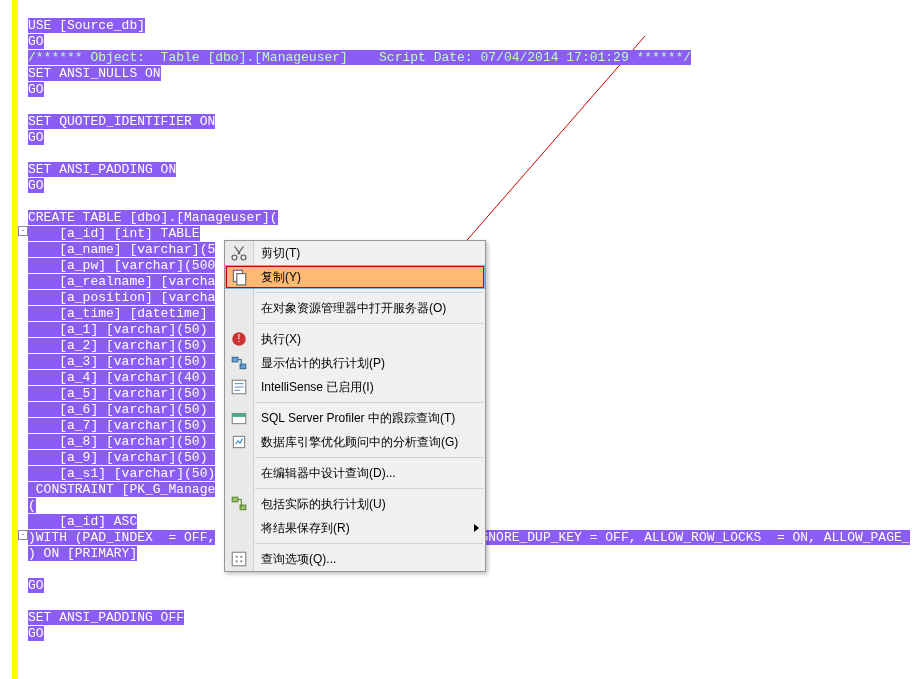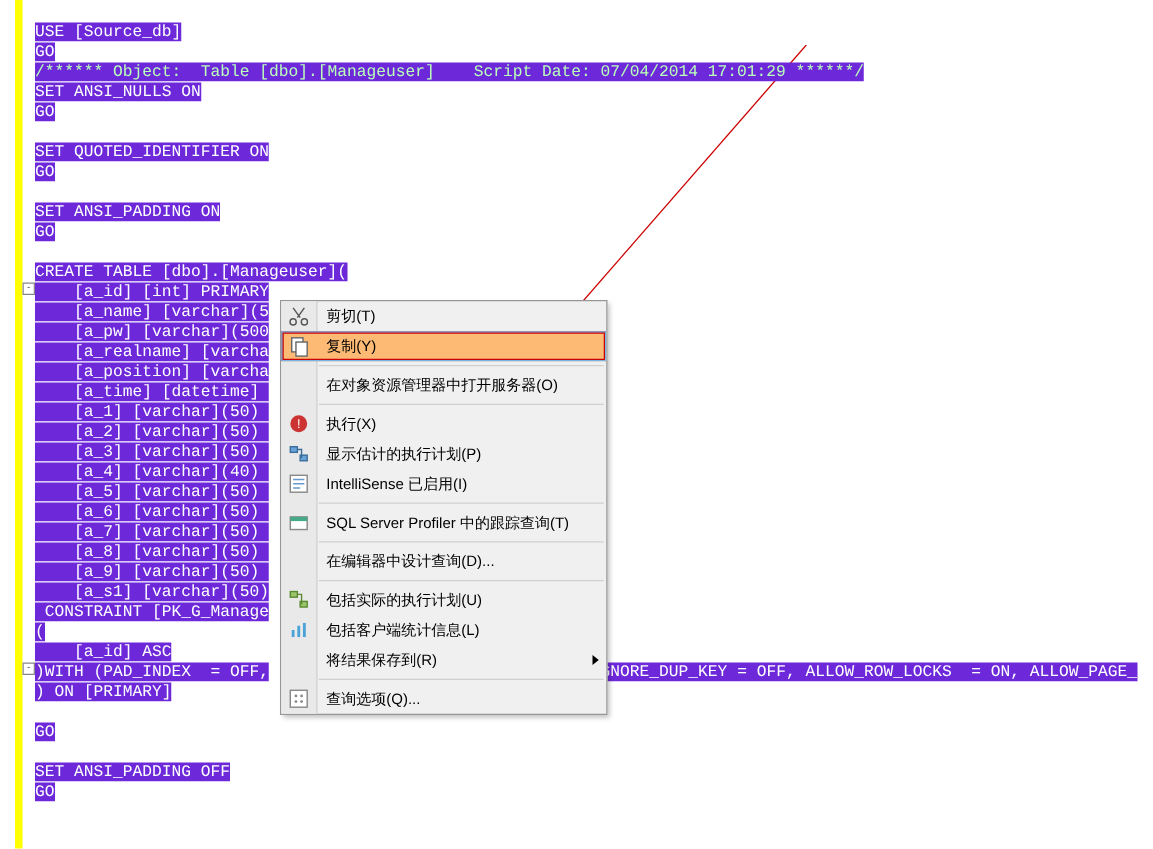--- a/index.html
+++ b/index.html
@@ -1,20 +1,20 @@
 <!DOCTYPE html>
 <html><head>
 <meta charset="utf-8">
 <style>
   body{margin:0;font-family:"Courier New",monospace;font-size:13px;line-height:16px;background:#fff;overflow:hidden;width:922px;height:679px;position:relative}
   .gutter{position:absolute;left:0;top:0;width:18px;height:679px;background:#fff}
   .yellow-bar{position:absolute;left:12px;top:0;width:6px;height:679px;background:#ffff00}
   .collapse-box{position:absolute;left:18px;width:8px;height:8px;border:1px solid #888;background:#fff;font-family:Arial;font-size:8px;line-height:6px;text-align:center;color:#555}
   .code{position:absolute;left:28px;top:2px;white-space:pre;font-family:"Courier New",monospace;font-size:13px;line-height:16px}
-  .sel{background:#6d28d9;color:#fff}
+  .sel{background:#8b5cf6;color:#fff}
   .sel .grn{color:#baffba}
   .arrow-line{position:absolute;left:435px;top:36px;width:220px;height:240px;pointer-events:none}
   
   .menu{position:absolute;left:224px;top:240px;width:260px;background:#f0f0f0;border:1px solid #979797;box-shadow:2px 2px 4px rgba(0,0,0,.25);font-family:"Segoe UI","Microsoft YaHei",sans-serif;font-size:12px;color:#000}
   .menu .iconcol{position:absolute;left:0;top:0;width:28px;height:100%;background:#e9e9e9;border-right:1px solid #d0d0d0}
   .menu-item{position:relative;height:24px;line-height:24px;padding-left:36px;cursor:default}
   .menu-item.hover{background:#fdba74;outline:1px solid #7ab4e3;outline-offset:-1px}
   .menu-item.hover.redbox{box-shadow:0 0 0 2px #cc0000 inset}
   .menu .sep{height:1px;margin:3px 2px 3px 30px;background:#d0d0d0}
   .menu .ico{position:absolute;left:5px;top:3px;width:18px;height:18px}
@@ -40,21 +40,21 @@
 <span class="sel"><span>SET ANSI_NULLS ON</span></span>
 <span class="sel"><span>GO</span></span>
 
 <span class="sel"><span>SET QUOTED_IDENTIFIER ON</span></span>
 <span class="sel"><span>GO</span></span>
 
 <span class="sel"><span>SET ANSI_PADDING ON</span></span>
 <span class="sel"><span>GO</span></span>
 
 <span class="sel"><span>CREATE TABLE [dbo].[Manageuser](</span></span>
-<span class="sel"><span>    [a_id] [int] PRIMARY</span></span>
+<span class="sel"><span>    [a_id] [int] TABLE</span></span>
 <span class="sel"><span>    [a_name] [varchar](5</span></span>
 <span class="sel"><span>    [a_pw] [varchar](500</span></span>
 <span class="sel"><span>    [a_realname] [varcha</span></span>
 <span class="sel"><span>    [a_position] [varcha</span></span>
 <span class="sel"><span>    [a_time] [datetime] </span></span>
 <span class="sel"><span>    [a_1] [varchar](50) </span></span>
 <span class="sel"><span>    [a_2] [varchar](50) </span></span>
 <span class="sel"><span>    [a_3] [varchar](50) </span></span>
 <span class="sel"><span>    [a_4] [varchar](40) </span></span>
 <span class="sel"><span>    [a_5] [varchar](50) </span></span>
@@ -129,44 +129,43 @@
 
   <div class="sep"></div>
 
   <div class="menu-item">
     <svg class="ico" viewBox="0 0 16 16">
         <rect x="2" y="4" width="12" height="9" fill="#fff" stroke="#888"></rect>
         <rect x="2" y="4" width="12" height="3" fill="#4a8"></rect>
       </svg>
     <span>SQL Server Profiler 中的跟踪查询(T)</span>
   </div>
+  <div class="menu-item">
+    <svg class="ico" viewBox="0 0 16 16">
+        <rect x="3" y="3" width="10" height="10" fill="#fff" stroke="#888"></rect>
+        <path d="M5 10l2-3 2 2 2-4" stroke="#3a8ed0" fill="none"></path>
+      </svg>
+    <span>数据库引擎优化顾问中的分析查询(G)</span>
+  </div>
 
   <div class="sep"></div>
 
   <div class="menu-item">
     <span>在编辑器中设计查询(D)...</span>
   </div>
 
   <div class="sep"></div>
 
   <div class="menu-item">
     <svg class="ico" viewBox="0 0 16 16">
         <rect x="2" y="2" width="5" height="4" fill="#9cc56b" stroke="#5a8a30"></rect>
         <rect x="9" y="9" width="5" height="4" fill="#9cc56b" stroke="#5a8a30"></rect>
         <path d="M7 4h3v7" stroke="#5a8a30" fill="none"></path>
       </svg>
     <span>包括实际的执行计划(U)</span>
-  </div>
-  <div class="menu-item">
-    <svg class="ico" viewBox="0 0 16 16">
-        <rect x="3" y="8" width="2" height="5" fill="#4aa3d8"></rect>
-        <rect x="7" y="5" width="2" height="8" fill="#4aa3d8"></rect>
-        <rect x="11" y="3" width="2" height="10" fill="#4aa3d8"></rect>
-      </svg>
-    <span>包括客户端统计信息(L)</span>
   </div>
   <div class="menu-item">
     <span>将结果保存到(R)</span>
     <span class="arr"></span>
   </div>
 
   <div class="sep"></div>
 
   <div class="menu-item">
     <svg class="ico" viewBox="0 0 16 16">

